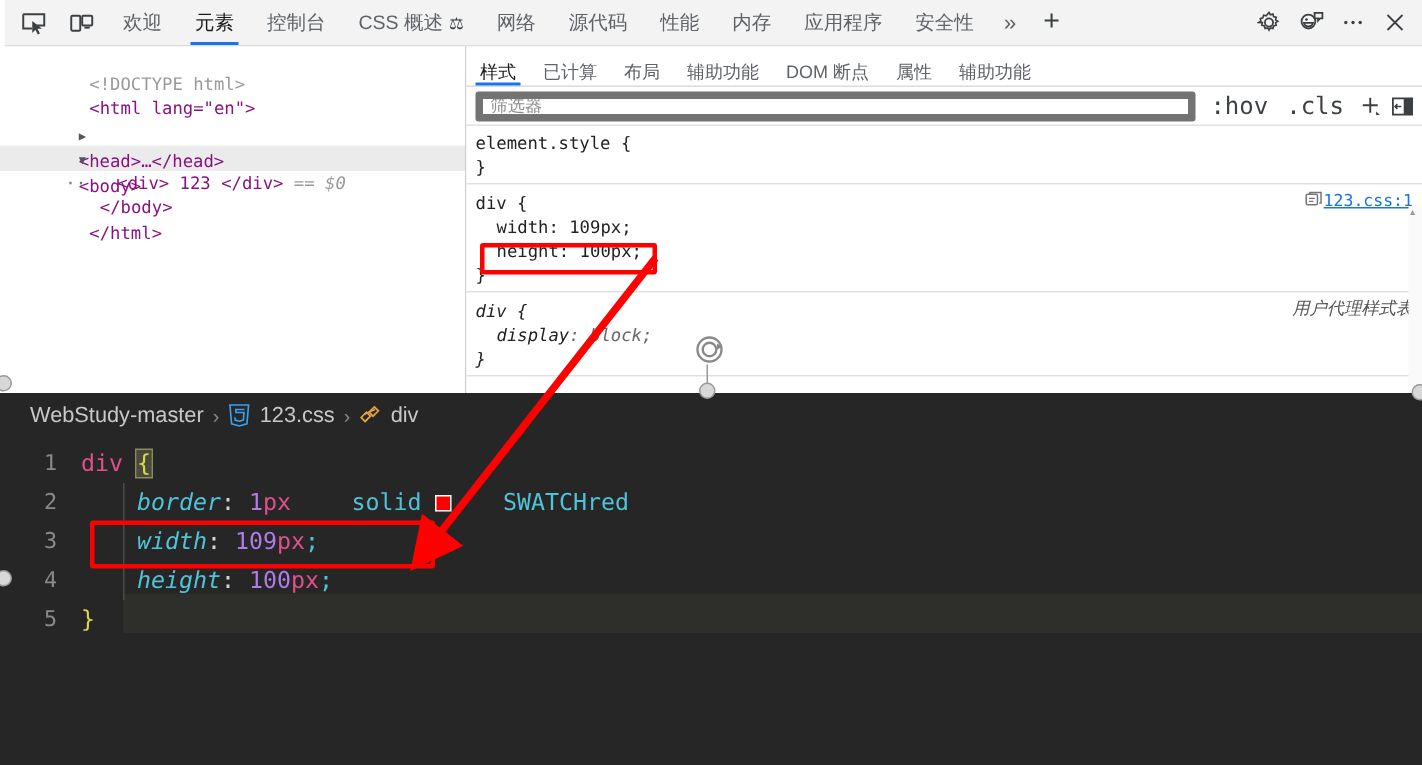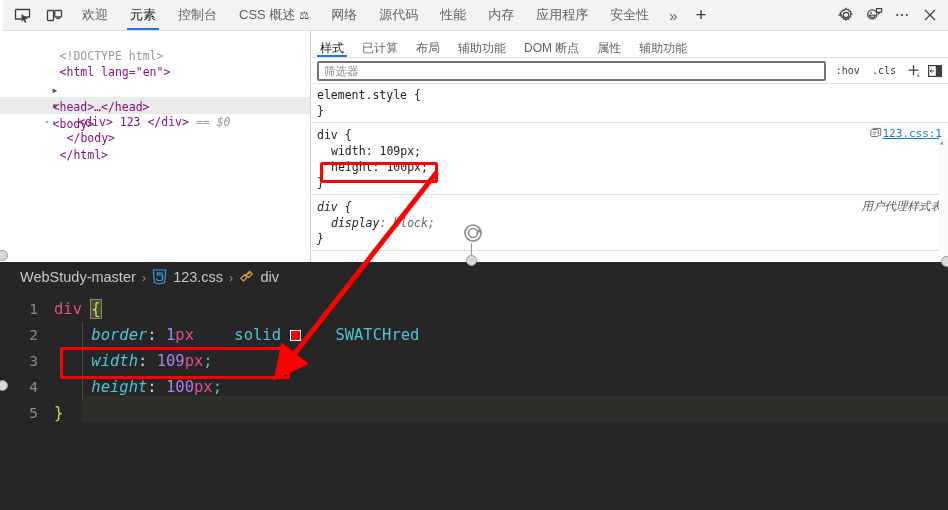--- a/index.html
+++ b/index.html
@@ -75,27 +75,27 @@
   .stab.active { color: #1a1a1a; }
   .stab.active::after {
     content: ""; position: absolute; left: 6px; right: 6px; bottom: 0; height: 2px; background: #1a73e8;
   }
   .filter-bar {
     height: 26px; display: flex; align-items: center; gap: 0;
     border-bottom: 1px solid #e0e0e0; background: #fff; padding: 0 2px;
   }
   .filter-input {
     flex: 1 1 auto; height: 20px; margin: 0 4px;
-    border: 2px solid #737373; border-radius: 2px; background: #fff;
+    border: 5px solid #737373; border-radius: 2px; background: #fff;
     font-size: 11.5px; font-family: "Liberation Sans", sans-serif; color: #222;
     padding: 0 5px; outline: none;
   }
   .filter-input::placeholder { color: #8a8a8a; }
   .fb-btn {
-    font-family: "DejaVu Sans Mono", monospace; font-size: 10px; color: #3c4043;
+    font-family: "DejaVu Sans Mono", monospace; font-size: 16px; color: #3c4043;
     padding: 0 6px; cursor: pointer; white-space: nowrap;
   }
   .fb-ic { width: 22px; display: flex; align-items: center; justify-content: center; cursor: pointer; color: #3c4043; }
 
   .rules {
     position: relative;
     font-family: "DejaVu Sans Mono", monospace; font-size: 11.5px; line-height: 16px;
     color: #222; height: 177px; overflow: hidden; background: #fff;
   }
   .rule { padding: 3px 4px 3px 6px; border-bottom: 1px solid #e0e0e0; position: relative; }

